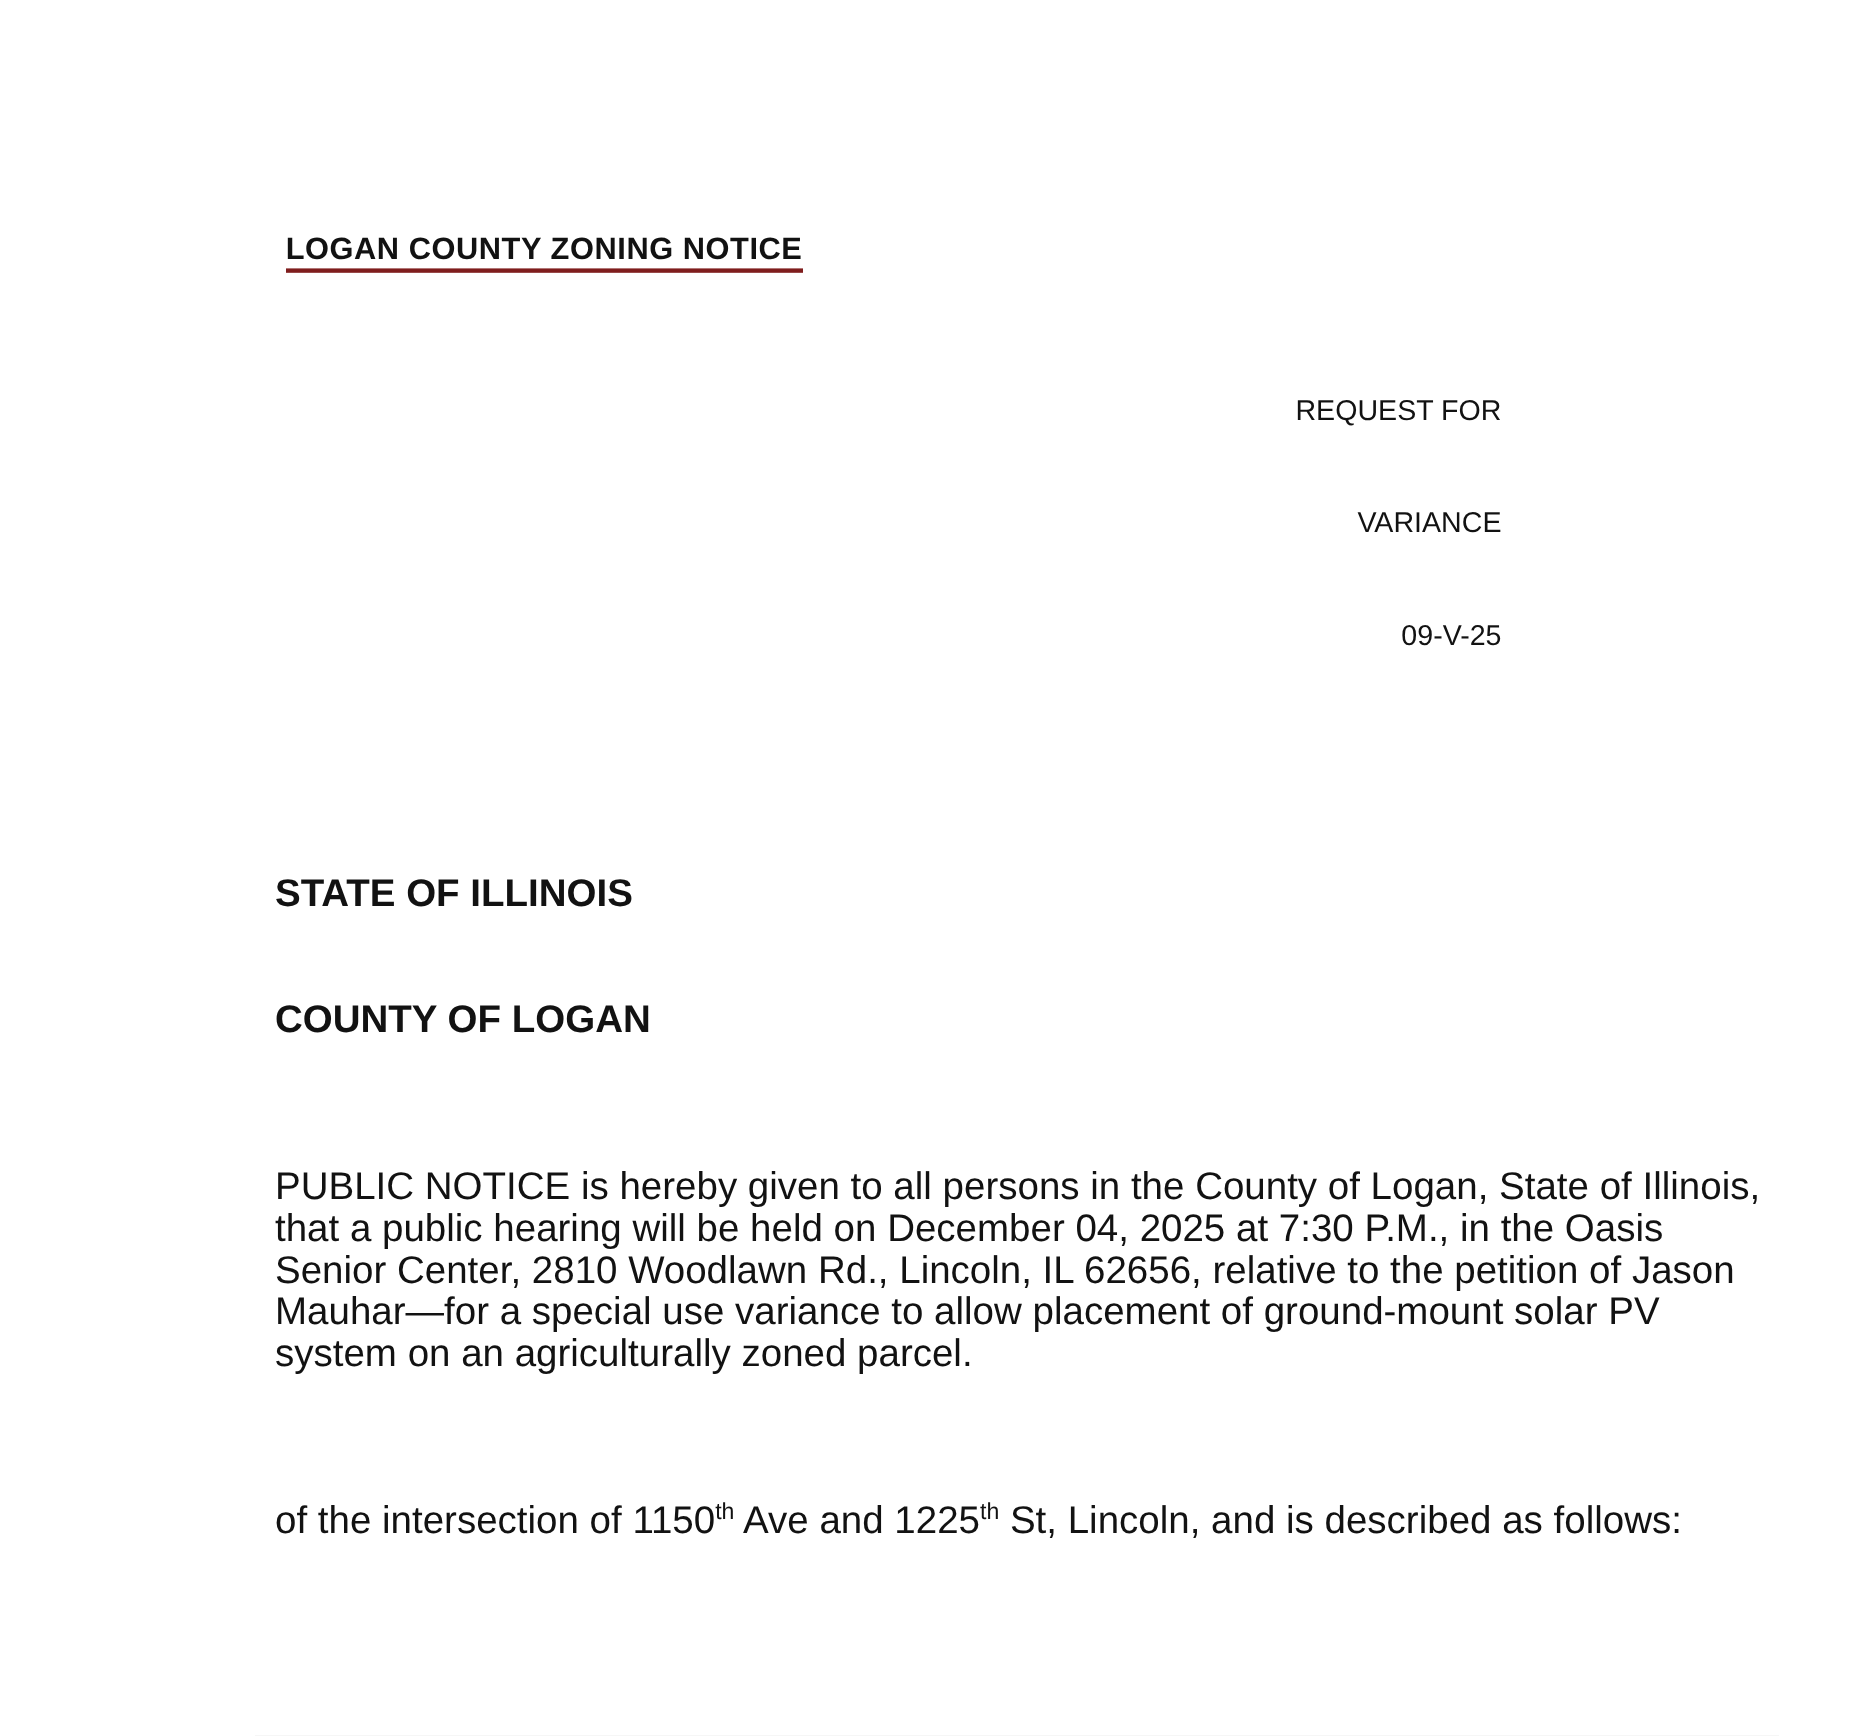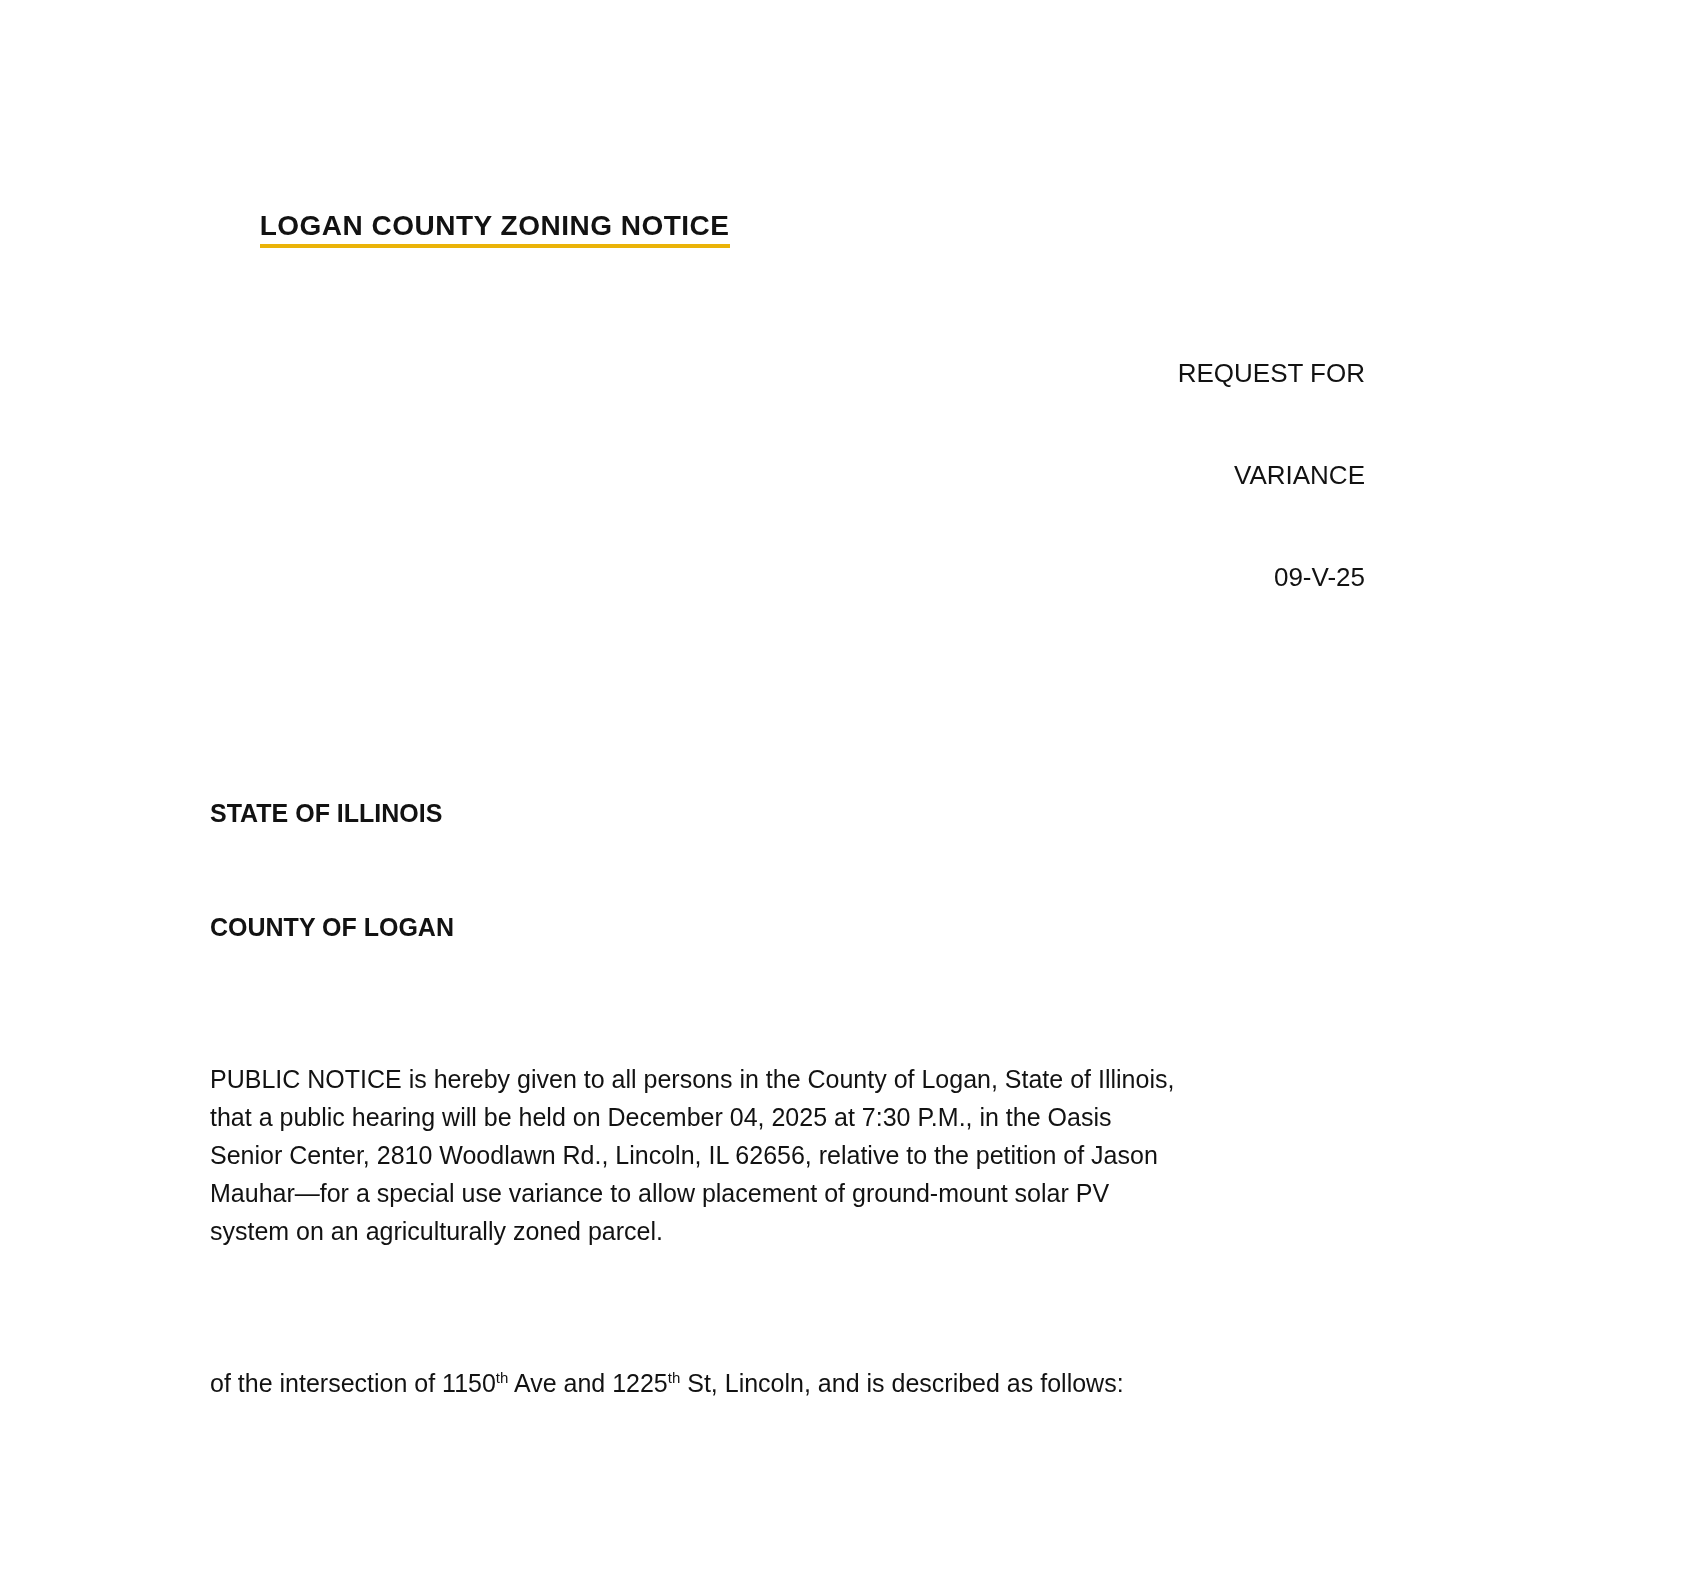--- a/index.html
+++ b/index.html
@@ -22,35 +22,36 @@
     width: 1155px;
   }
   .doc-title {
     font-size: 28px;
     font-weight: bold;
     letter-spacing: 0.5px;
     white-space: pre;
   }
   .doc-title .underlined {
     display: inline-block;
-    border-bottom: 4px solid #eab308;
+    border-bottom: 4px solid #7f1d1d;
     padding-bottom: 2px;
   }
   .request-block {
     margin-top: 8px;
     text-align: right;
     font-size: 26px;
     line-height: 34px;
     white-space: pre;
   }
   .block {
     margin-top: 38px;
-    font-size: 25px;
+    font-size: 35px;
     line-height: 38px;
     white-space: pre;
+    margin-left: 40px;
   }
   .block.first-after-request {
     margin-top: 56px;
   }
   .bold { font-weight: bold; }
   .para { }
   sup.ord {
     font-size: 0.6em;
     vertical-align: super;
     line-height: 0;

